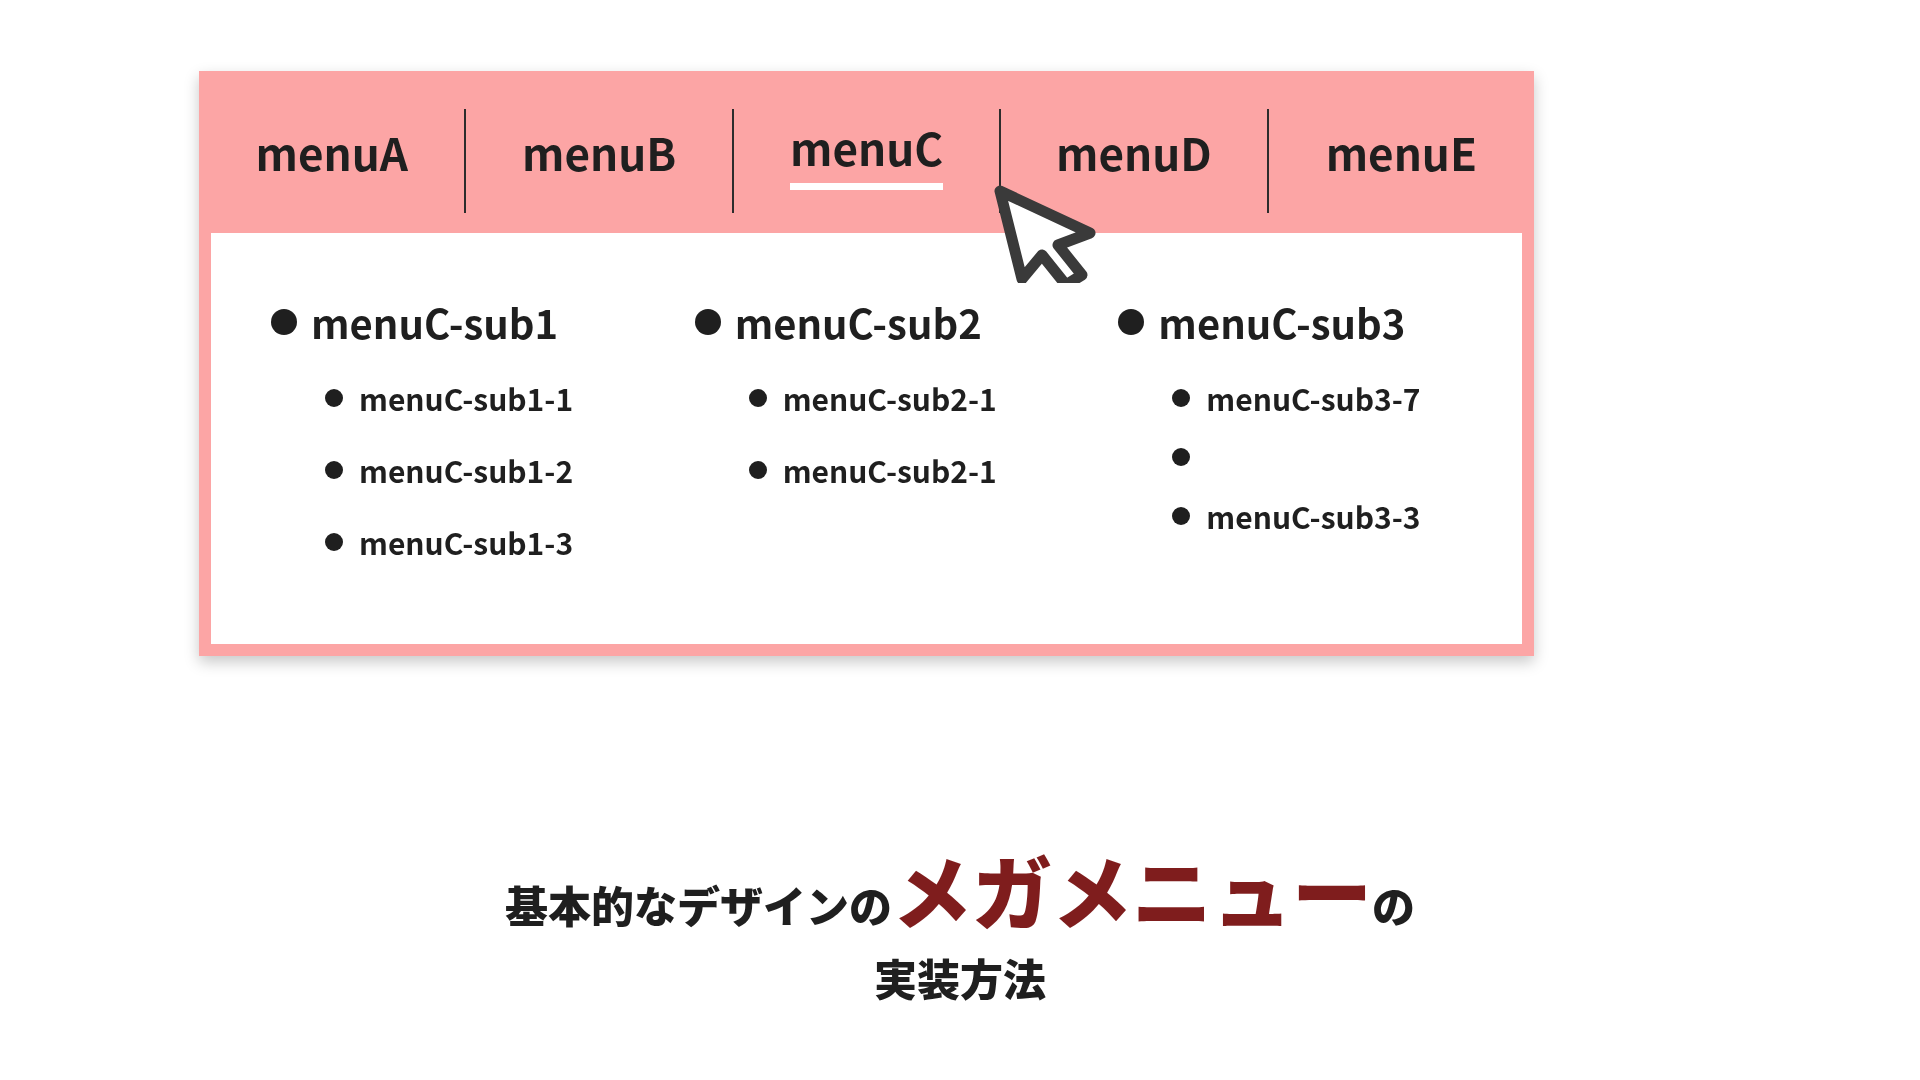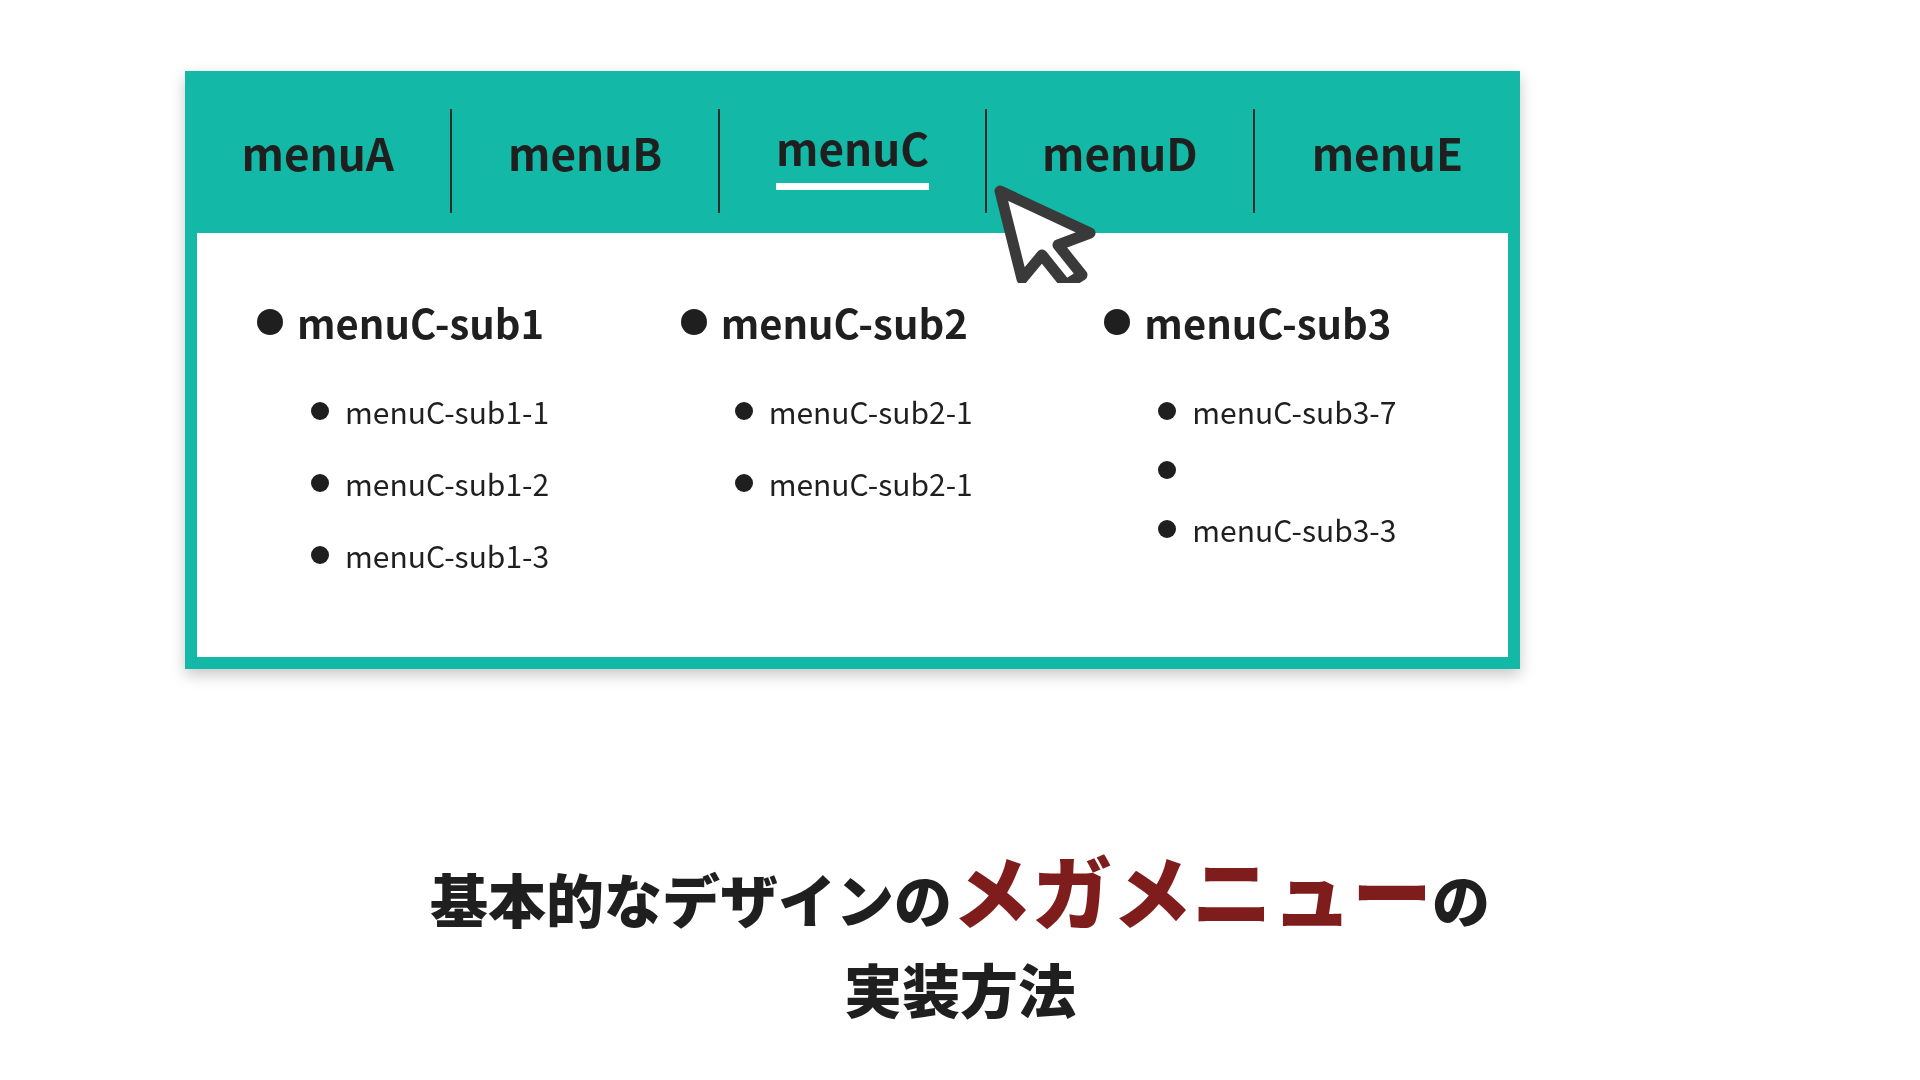--- a/index.html
+++ b/index.html
@@ -11,24 +11,24 @@
     font-family: "Hiragino Sans", "Noto Sans CJK JP", "Yu Gothic", Meiryo, sans-serif;
     color: #1f1f1f;
   }
   .stage {
     position: relative;
     width: 100%;
     height: 100%;
   }
   .mega {
     position: absolute;
-    left: 185px;
+    left: 199px;
     top: 71px;
     width: 1335px;
-    background: #14b8a6;
+    background: #fca5a5;
     box-shadow: 0 6px 14px rgba(0,0,0,0.22);
   }
   .navbar {
     display: flex;
     width: 100%;
     height: 162px;
   }
   .nav-item {
     flex: 1 1 0;
     display: flex;
@@ -57,21 +57,21 @@
     gap: 20px;
   }
   .col {
     flex: 1 1 0;
     padding-left: 30px;
   }
   .col-head {
     display: flex;
     align-items: center;
     gap: 14px;
-    margin-bottom: 38px;
+    margin-bottom: 25px;
   }
   .bullet-lg {
     width: 26px;
     height: 26px;
     border-radius: 50%;
     background: #1f1f1f;
     flex: 0 0 auto;
   }
   .col-title {
     font-size: 40px;
@@ -90,40 +90,40 @@
   }
   .bullet-sm {
     width: 18px;
     height: 18px;
     border-radius: 50%;
     background: #1f1f1f;
     flex: 0 0 auto;
   }
   .sub-label {
     font-size: 30px;
-    font-weight: 400;
+    font-weight: 700;
   }
   .cursor {
     position: absolute;
     left: 978px;
     top: 183px;
     width: 140px;
     height: 100px;
     pointer-events: none;
   }
   .caption {
     position: absolute;
     left: 0;
     top: 830px;
     width: 100%;
     text-align: center;
     line-height: 1.45;
   }
   .cap-line {
-    font-size: 58px;
+    font-size: 43px;
     font-weight: 800;
     color: #1f1f1f;
     margin-top: 24px;
   }
   .cap-em {
     font-size: 80px;
     font-weight: 800;
     color: #7f1d1d;
   }
 </style>

